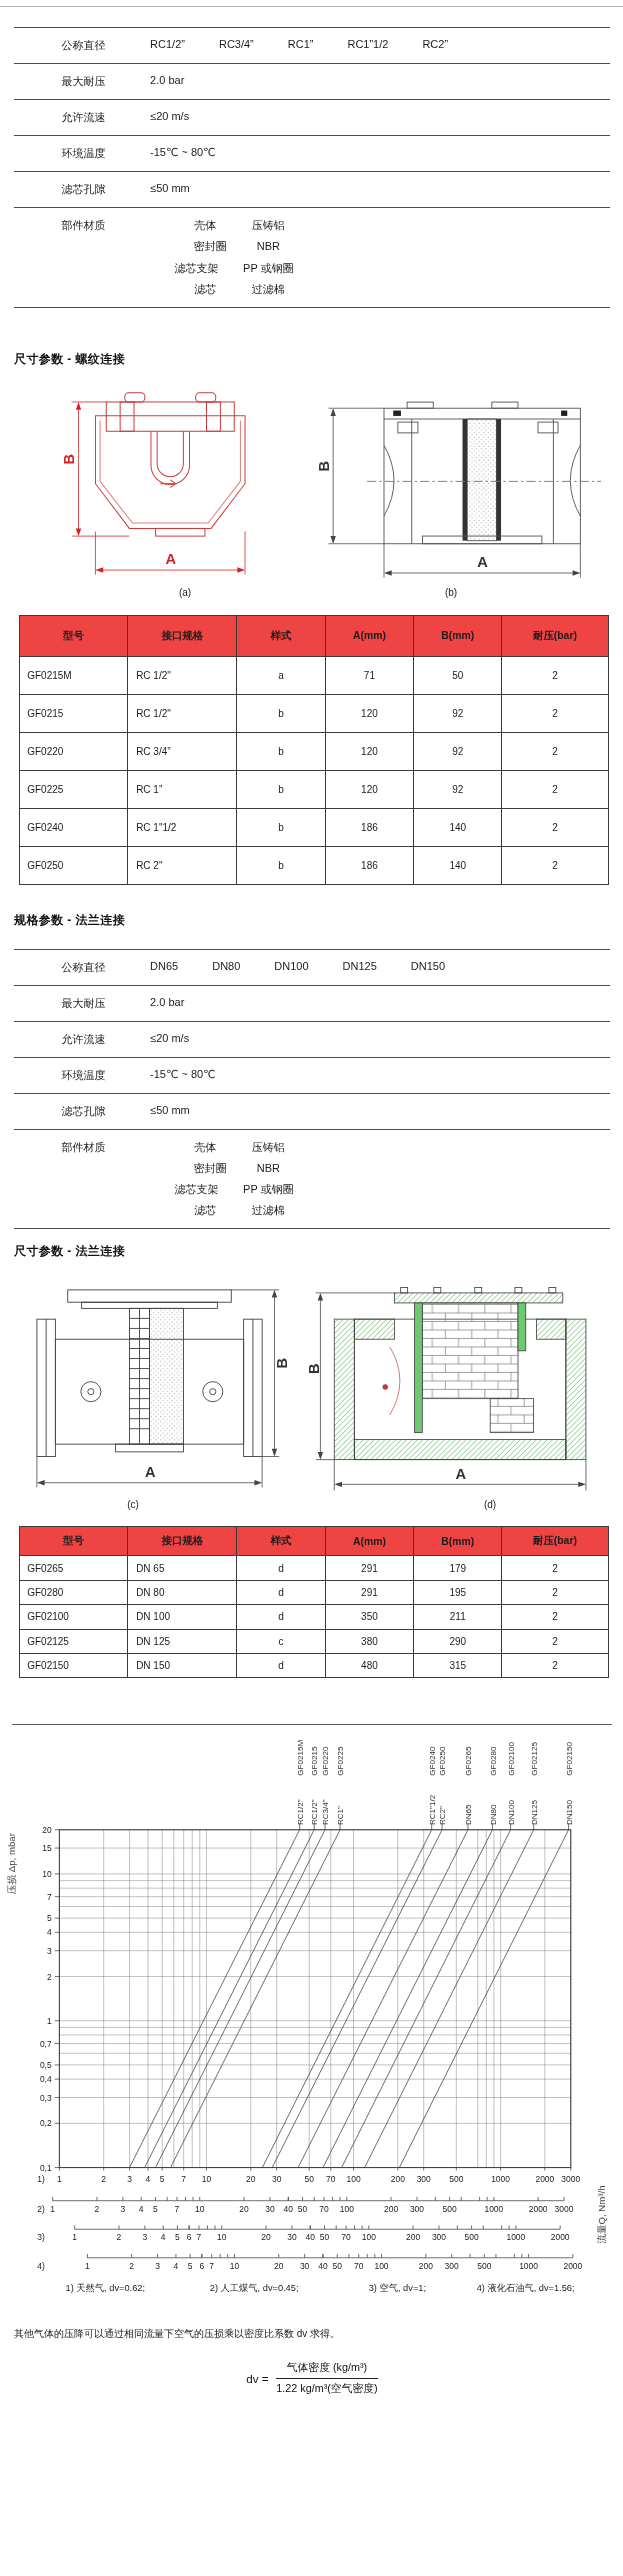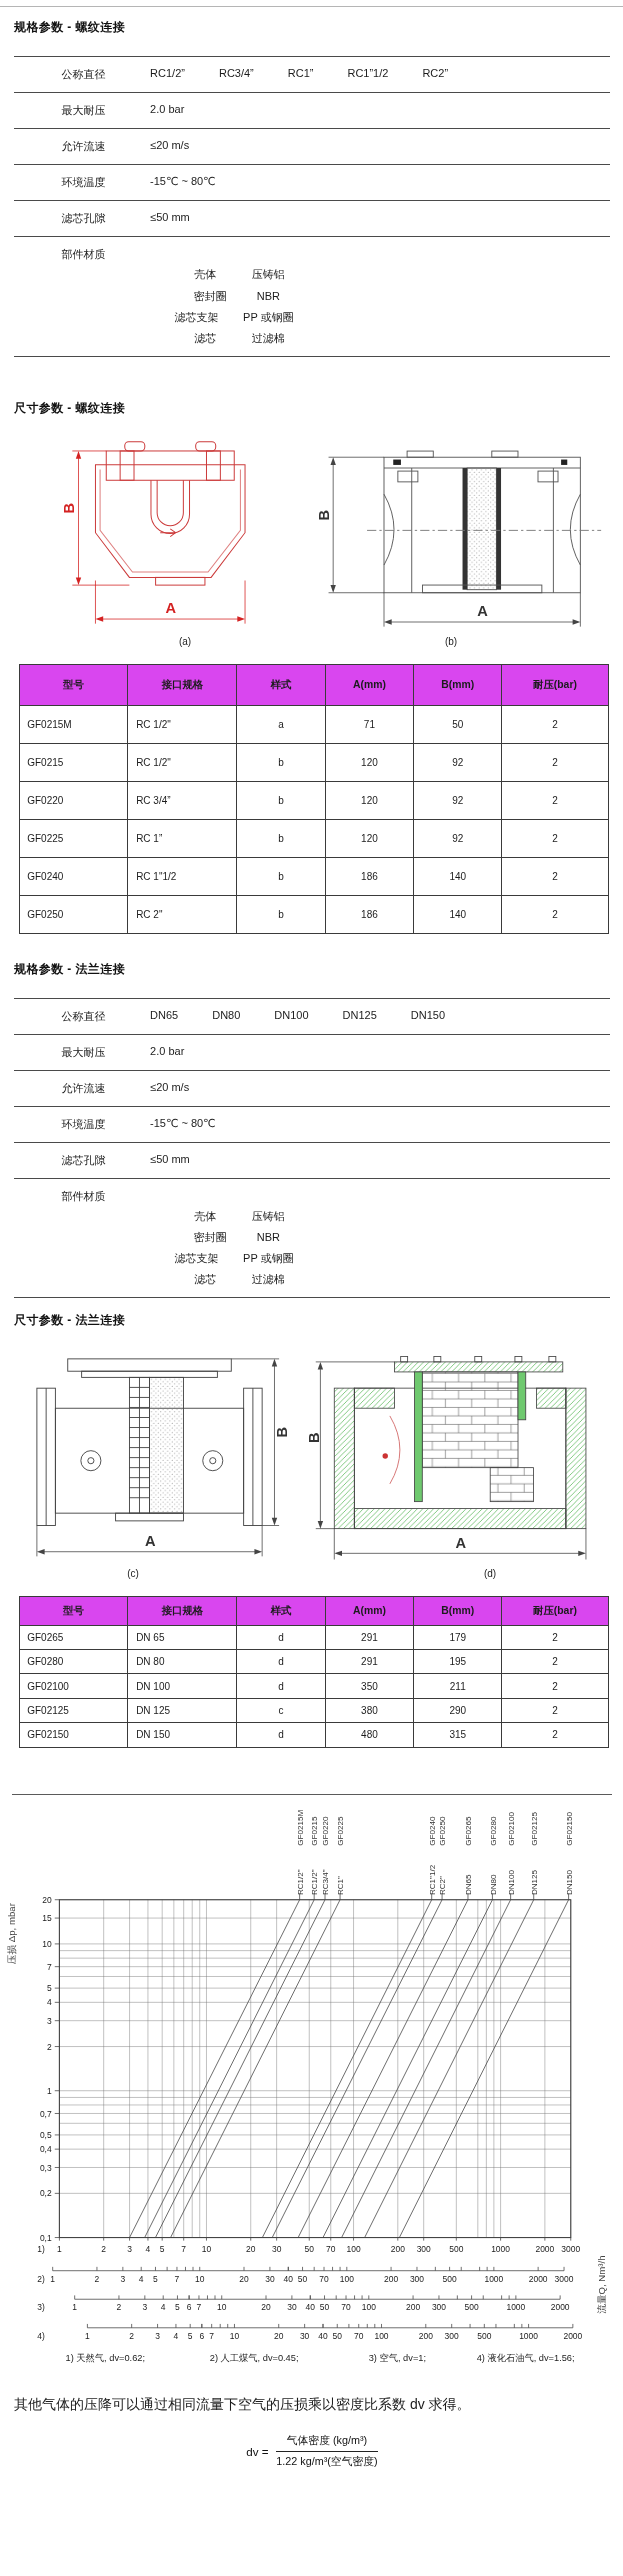--- a/index.html
+++ b/index.html
@@ -14,45 +14,45 @@
   #h-dim-thread{margin-top:43px}
   #h-spec-flange{margin-top:27px}
   #h-dim-flange{margin-top:14px}
   #h-flow{margin-top:10.8px}
 
   
   .spec{margin:20px 14px 0 14px;border-bottom:1.5px solid #4a4a4a;font-size:11px;text-align:center;}
   .spec-row{display:flex;border-top:1.5px solid #4a4a4a;padding:10px 0 10px 3.1px;align-items:flex-start;}
   .spec-label{width:133px;flex:none;}
   .spec-values{display:flex;gap:34px;flex-wrap:wrap;}
-  .spec-values.pairs{flex-direction:column;gap:6.2px;margin-top:20px;}
+  .spec-values.pairs{flex-direction:column;gap:6.2px;}
   .pair-key{display:inline-block;width:93px;}
 
   
   .drawrow{display:flex;justify-content:space-between;align-items:flex-start;}
   .drawrow1{margin-top:17px;padding:0 9.3px 0 60px;}
   .drawrow2{margin-top:18.5px;padding:0 10.8px 0 23px;}
   .figlabels{position:relative;height:17px;font-size:10px;color:#222;}
   .figlabels span{position:absolute;transform:translateX(-50%);}
 
   
   table.dimtable{border-collapse:collapse;margin:10.8px 15.4px 0 18.5px;width:590px;font-size:10px;
     border:1.5px solid #333;table-layout:fixed;}
-  table.dimtable th{background:#d946ef;font-weight:bold;font-size:10.4px;border:0.8px solid #3a3a3a;text-align:center;}
+  table.dimtable th{background:#ef4444;font-weight:bold;font-size:10.4px;border:0.8px solid #3a3a3a;text-align:center;}
   table.dimtable td{border:0.8px solid #3a3a3a;text-align:center;}
   table.dimtable td.left{text-align:left;padding-left:7.7px;}
   table.t1 th{padding:13px 3.1px;}
   table.t1 td{padding:13px 3.1px;}
   table.t2 th{padding:7px 3.1px;}
   table.t2 td{padding:6.2px 3.1px;}
   col.c1{width:18.5%}col.c2{width:18.5%}col.c3{width:15%}col.c4{width:15%}col.c5{width:15%}col.c6{width:18%}
 
   hr.div{border:none;border-top:1.5px solid #5a5a5a;margin:46px 11.6px 0 11.6px;}
   p.desc{font-size:10px;margin:7.7px 0 0 14px;}
-  p.note{font-size:14px;margin:15.4px 0 0 14px;}
+  p.note{font-size:10px;margin:15.4px 0 0 14px;}
 
   
   #flow-chart{display:block;margin-top:6.2px;}
   .grid{stroke:#787878;stroke-width:0.6;}
   .plotborder{fill:none;stroke:#444;stroke-width:1.4;}
   .tick{stroke:#444;stroke-width:1;}
   .series{stroke:#4a4a4a;stroke-width:1.05;fill:none;}
   .ylab,.xlab{font-size:11px;fill:#222;}
   .toplab{font-size:10.5px;fill:#333;}
   .ruler{stroke:#444;stroke-width:1;}
@@ -69,21 +69,20 @@
   .frac{display:inline-flex;flex-direction:column;text-align:center;font-size:10.8px;}
   .frac .num{border-bottom:1.2px solid #222;padding:0 7.7px 3.1px 7.7px;}
   .frac .den{padding-top:3.1px;}
 </style>
 </head>
 <body>
 
 <div class="page">
   <div class="topline"></div>
 
-  <h2 class="sec" id="h-spec-thread">规格参数 - 螺纹连接</h2>
   <div class="spec" id="spec1">
       <div class="spec-row">
         <div class="spec-label">公称直径</div>
         <div class="spec-values">
           <span>RC1/2”</span>
           <span>RC3/4”</span>
           <span>RC1”</span>
           <span>RC1”1/2</span>
           <span>RC2”</span>
         </div>

